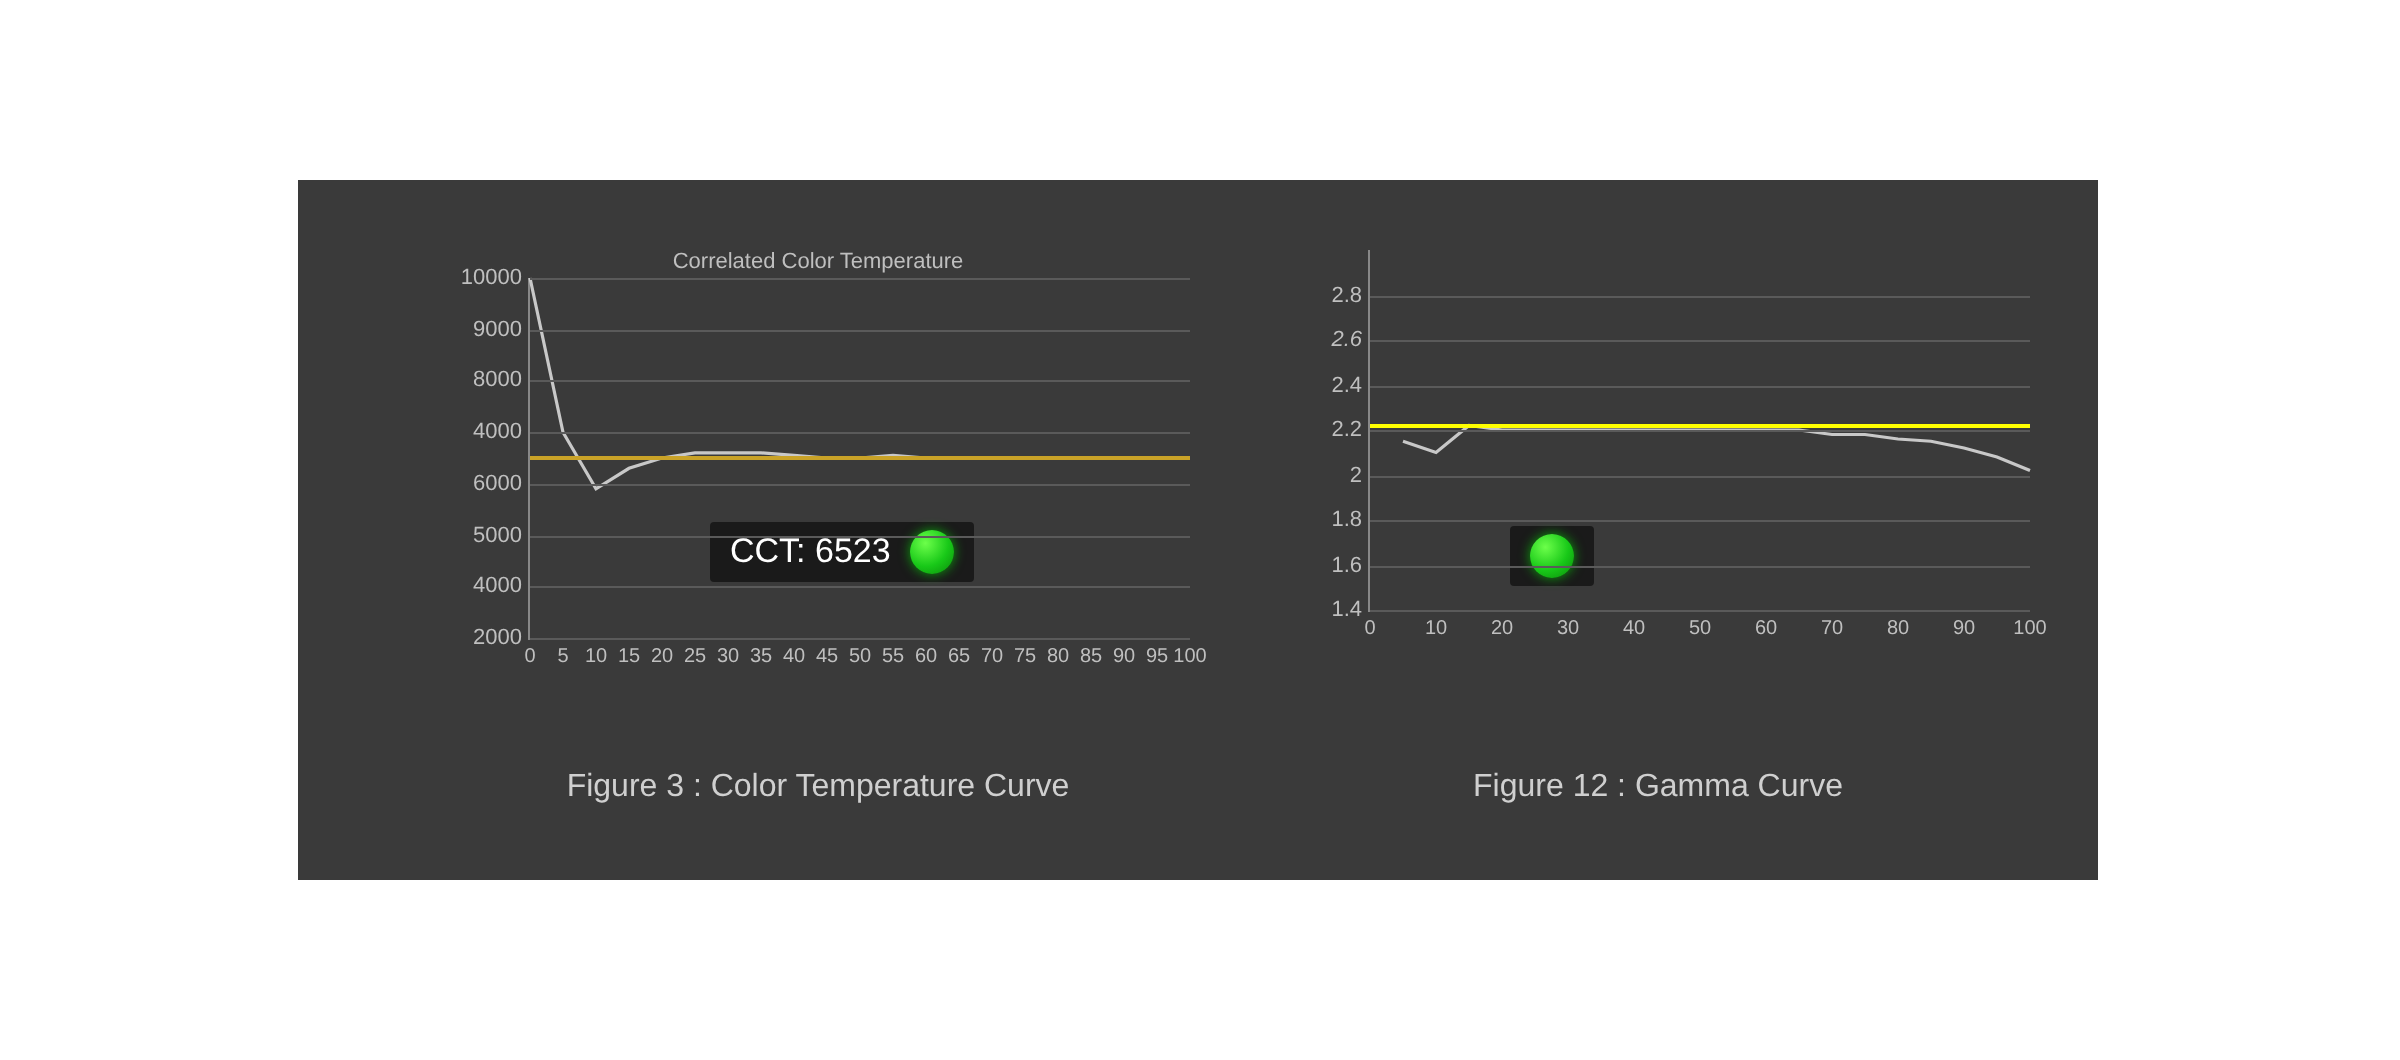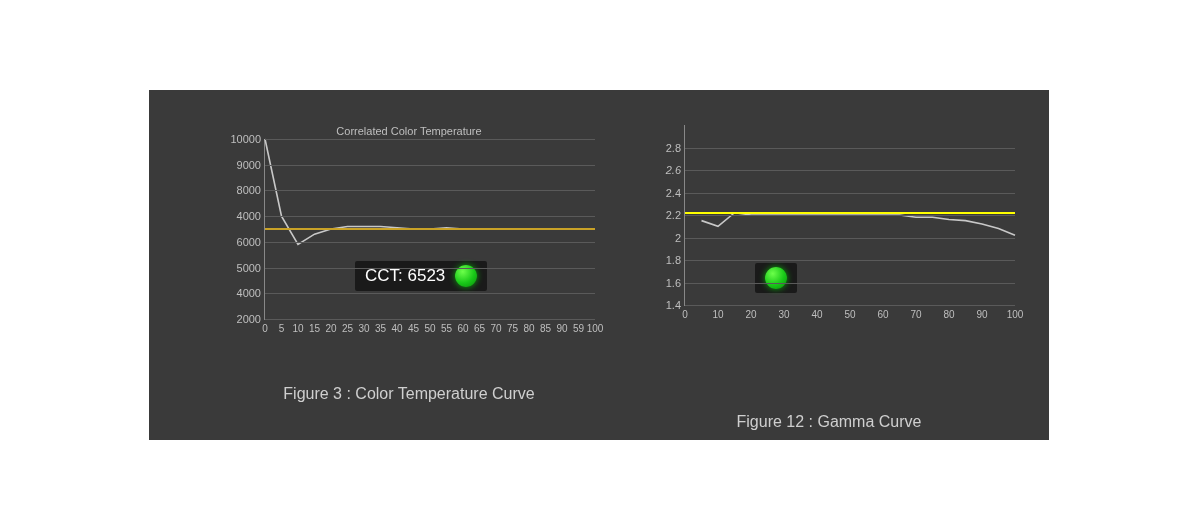--- a/index.html
+++ b/index.html
@@ -12,21 +12,21 @@
   .plot{position:relative;width:330px;height:180px;border:1px solid #888;border-top:none;border-right:none;background:#3a3a3a;margin-left:40px;}
   .plot .grid-h{position:absolute;left:0;right:0;border-top:1px solid #5a5a5a;}
   .plot svg{position:absolute;inset:0;width:100%;height:100%;overflow:visible;}
   .ylab{position:absolute;right:334px;color:#bfbfbf;font-size:11px;transform:translateY(-50%);text-align:right;width:40px;}
   .xlab{position:absolute;top:184px;color:#bfbfbf;font-size:10px;transform:translateX(-50%);}
   .badge{position:absolute;display:flex;align-items:center;background:rgba(0,0,0,0.55);padding:4px 10px;border-radius:2px;}
   .badge-text{color:#fff;font-size:17px;margin-right:10px;white-space:nowrap;}
   .dot{width:22px;height:22px;border-radius:50%;background:radial-gradient(circle at 35% 30%,#6cff4a 0%,#18c818 55%,#0a8a0a 100%);box-shadow:0 0 6px rgba(0,255,0,0.6);}
   .caption{position:absolute;color:#cfcfcf;font-size:16px;font-weight:300;text-align:center;}
   .caption.left{left:75px;top:295px;width:370px;}
-  .caption.right{left:495px;top:295px;width:370px;margin-top:28px;}
+  .caption.right{left:495px;top:295px;width:370px;}
   .ref-line{position:absolute;left:0;right:0;height:2px;}
 </style>
 </head>
 <body>
 
 <div class="stage">
   <div class="panel">
 
     <div class="chart left">
       <div class="chart-title">Correlated Color Temperature</div>
@@ -66,21 +66,21 @@
           <div class="xlab" style="left: 148.5px;">45</div>
           <div class="xlab" style="left: 165px;">50</div>
           <div class="xlab" style="left: 181.5px;">55</div>
           <div class="xlab" style="left: 198px;">60</div>
           <div class="xlab" style="left: 214.5px;">65</div>
           <div class="xlab" style="left: 231px;">70</div>
           <div class="xlab" style="left: 247.5px;">75</div>
           <div class="xlab" style="left: 264px;">80</div>
           <div class="xlab" style="left: 280.5px;">85</div>
           <div class="xlab" style="left: 297px;">90</div>
-          <div class="xlab" style="left: 313.5px;">59</div>
+          <div class="xlab" style="left: 313.5px;">95</div>
           <div class="xlab" style="left: 330px;">100</div>
           <div class="ref-line" style="top: 89px; background: rgb(201, 162, 39);"></div>
         </div>
     </div>
     <div class="caption left">Figure 3 : Color Temperature Curve</div>
 
     <div class="chart right">
       <div class="plot" id="plot1">
         <svg id="svg1">
             <path d="M16.5,95.625L33,101.24999999999999L49.5,87.74999999999997L66,89.99999999999999L82.5,89.99999999999999L99,89.99999999999999L115.49999999999999,89.99999999999999L132,89.99999999999999L148.5,89.99999999999999L165,89.99999999999999L181.50000000000003,89.99999999999999L198,89.99999999999999L214.5,89.99999999999999L230.99999999999997,92.24999999999997L247.5,92.24999999999997L264,94.49999999999997L280.5,95.625L297,98.99999999999997L313.5,103.49999999999999L330,110.24999999999999" fill="none" stroke="#c8c8c8" stroke-width="1.6"></path>

